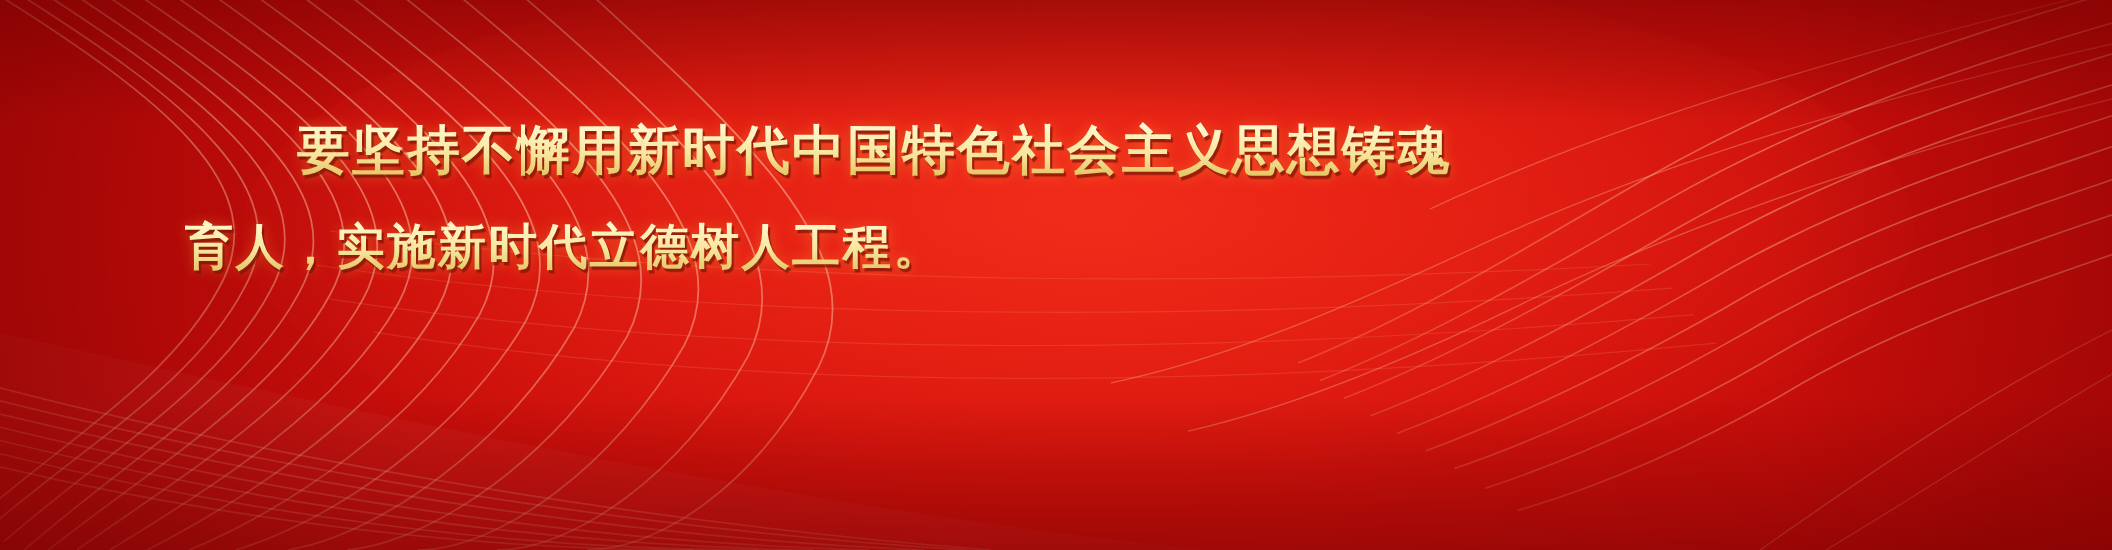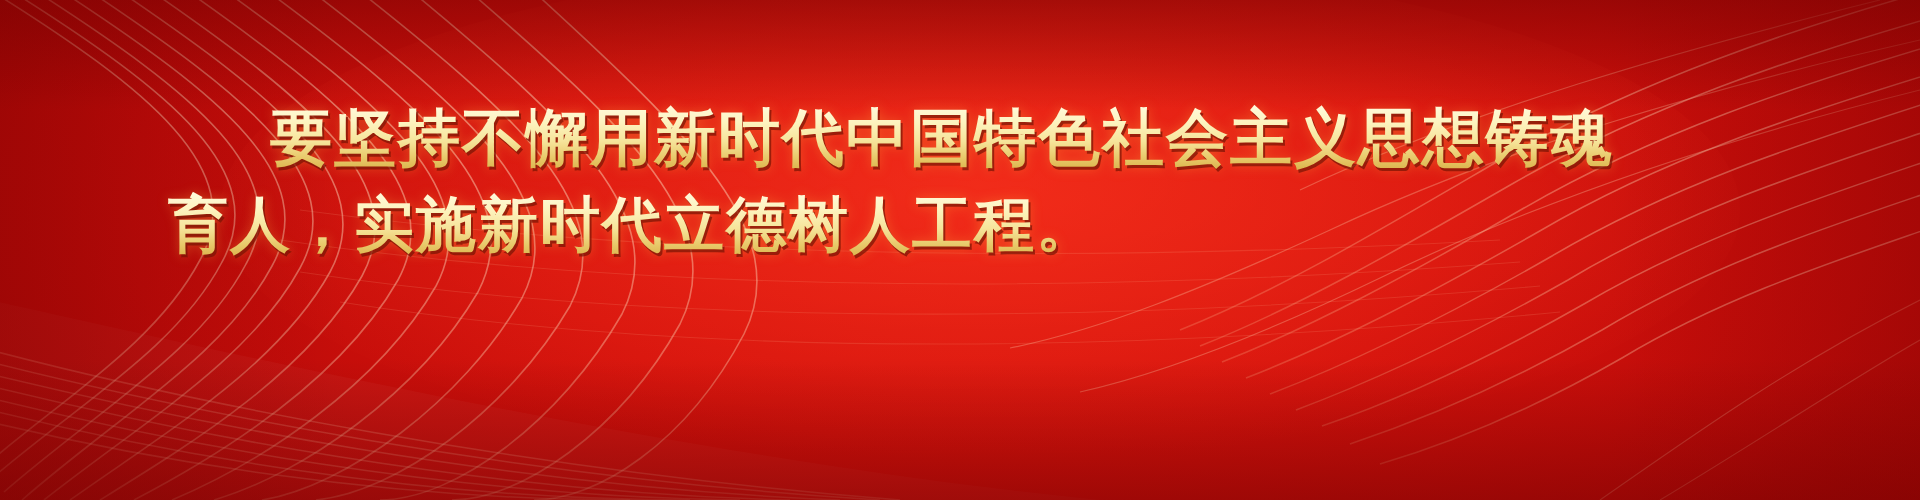--- a/index.html
+++ b/index.html
@@ -52,27 +52,27 @@
     -webkit-background-clip: text;
     background-clip: text;
     color: transparent;
     -webkit-text-fill-color: transparent;
     text-shadow: none;
     filter: drop-shadow(2px 3px 0px rgba(120,18,4,0.70)) drop-shadow(0px 0px 6px rgba(255,170,60,0.35));
   }
   #line1 {
     left: 270px;
     top: 103px;
-    font-size: 62px;
+    font-size: 48px;
     line-height: 70px;
   }
   #line2 {
     left: 168px;
     top: 190px;
-    font-size: 60px;
+    font-size: 44px;
     line-height: 70px;
   }
   #attribution {
     position: absolute;
     left: 698px;
     top: 288px;
     font-size: 26px;
     font-weight: 700;
     letter-spacing: 1px;
     white-space: nowrap;

